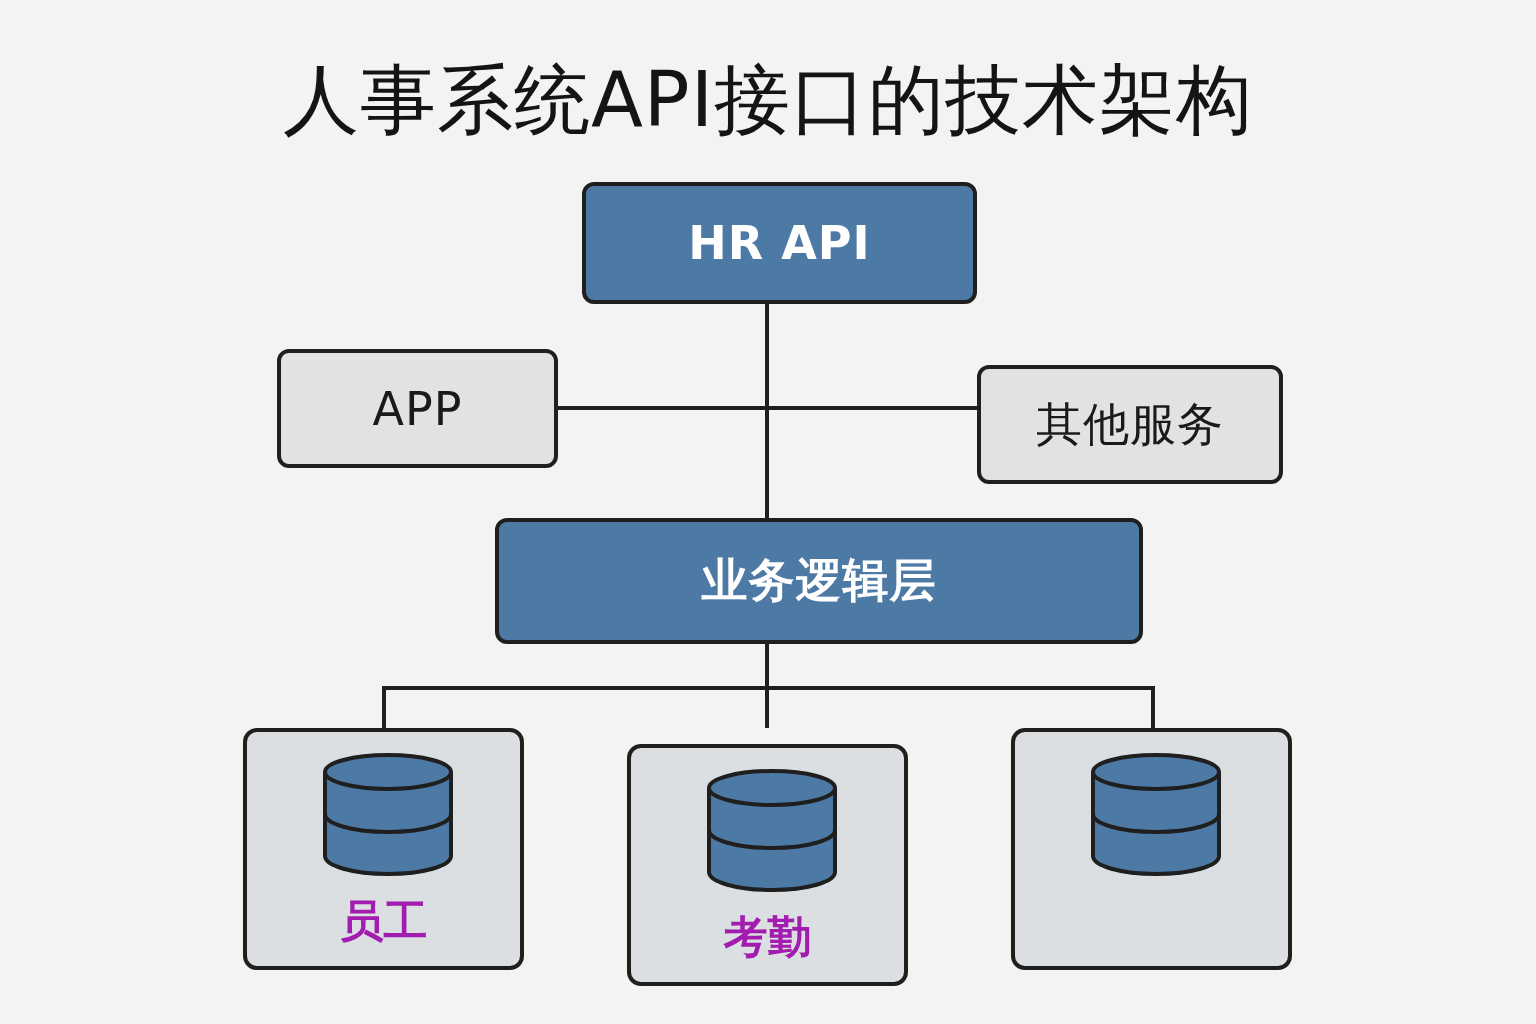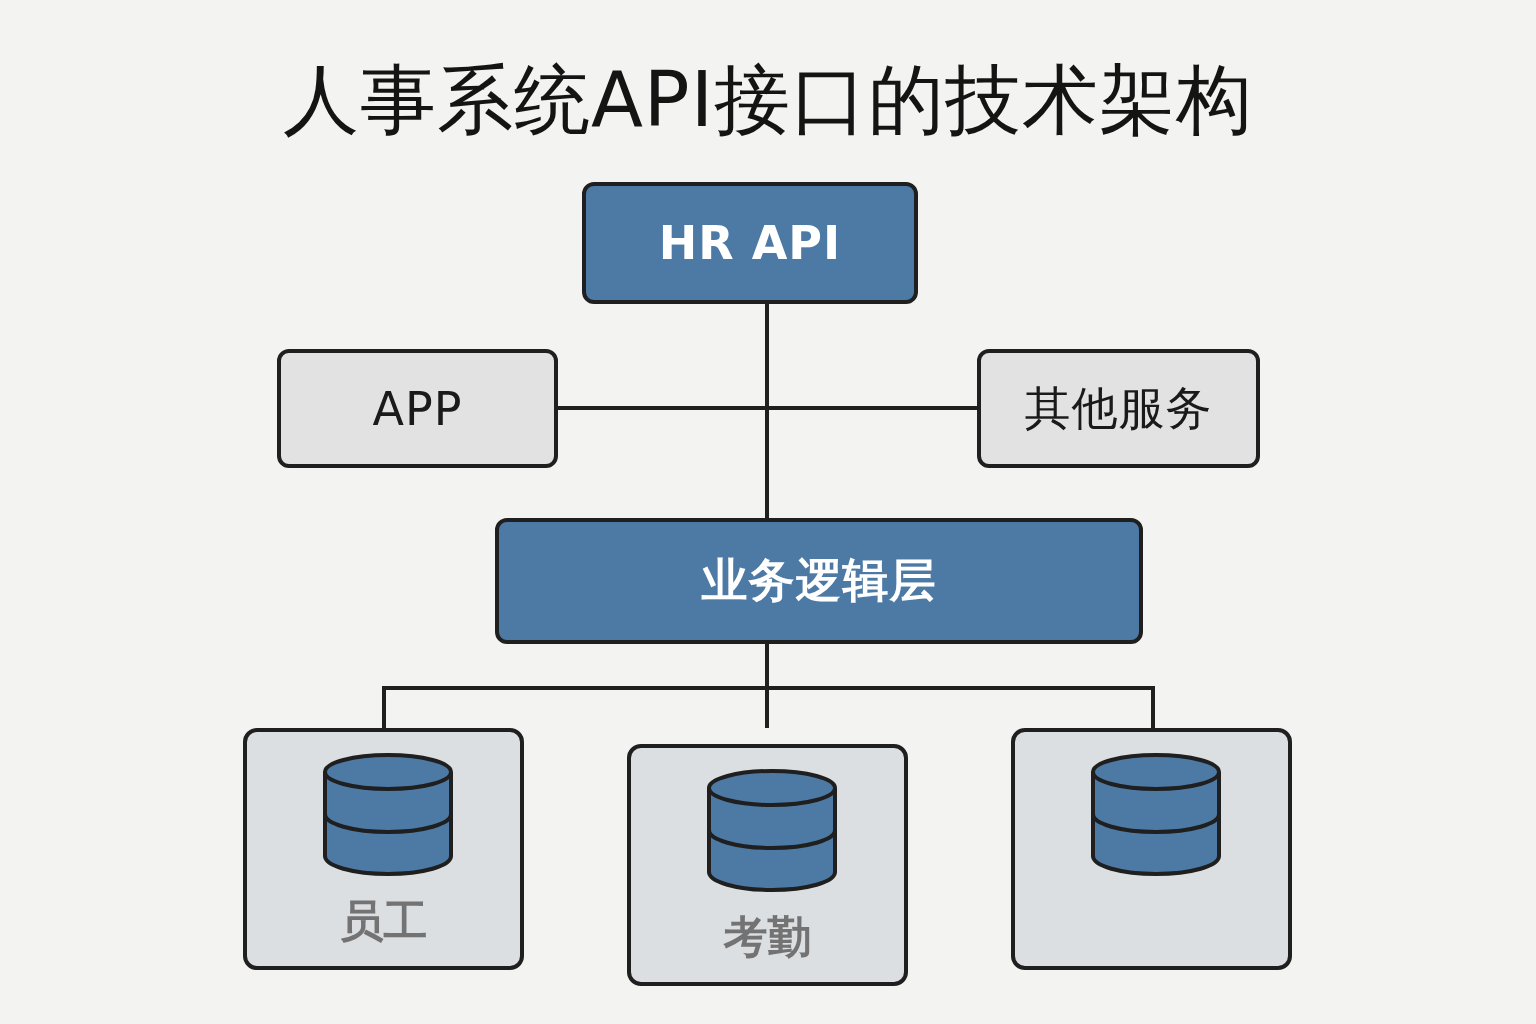--- a/index.html
+++ b/index.html
@@ -18,35 +18,35 @@
     .box {
       position: absolute; box-sizing: border-box;
       border: 4px solid #1f1f1f; border-radius: 12px;
       display: flex; align-items: center; justify-content: center;
     }
     .box.primary { background: #4d79a5; color: #ffffff; }
     .box.secondary { background: #e2e2e2; color: #1a1a1a; justify-content: center; }
     .box .label { font-size: 46px; font-weight: bold; letter-spacing: 1px; }
     .box.secondary .label { font-weight: normal; }
     .box.primary .label { font-weight: bold; }
-    #hr-api { left: 582px; top: 182px; width: 336px; height: 122px; }
+    #hr-api { left: 582px; top: 182px; width: 395px; height: 122px; }
     #app { left: 277px; top: 349px; width: 281px; height: 119px; }
-    #other { left: 977px; top: 349px; width: 283px; height: 119px; }
+    #other { left: 977px; top: 365px; width: 306px; height: 119px; }
     #logic { left: 495px; top: 518px; width: 648px; height: 126px; }
     .db-card {
       position: absolute; top: 728px; width: 281px; height: 242px; box-sizing: border-box;
       border: 4px solid #1f1f1f; border-radius: 14px; background: #dcdfe2;
     }
     #db-0 { left: 243px; }
     #db-1 { left: 627px; margin-top: 16px; }
     #db-2 { left: 1011px; }
     .db-card svg { position: absolute; left: 74px; top: 20px; width: 134px; height: 126px; }
     .db-card .db-label {
       position: absolute; left: 0; top: 160px; width: 100%; text-align: center;
-      font-size: 44px; font-weight: bold; color: #737373;
+      font-size: 44px; font-weight: bold; color: #a21caf;
     }
   </style>
 </head>
 <body>
 
 <div class="title">人事系统API接口的技术架构</div>
 
 <svg class="links" viewBox="0 0 1536 1024">
   <g stroke="#1f1f1f" stroke-width="4" fill="none">
     <line x1="767" y1="304" x2="767" y2="518"></line>

